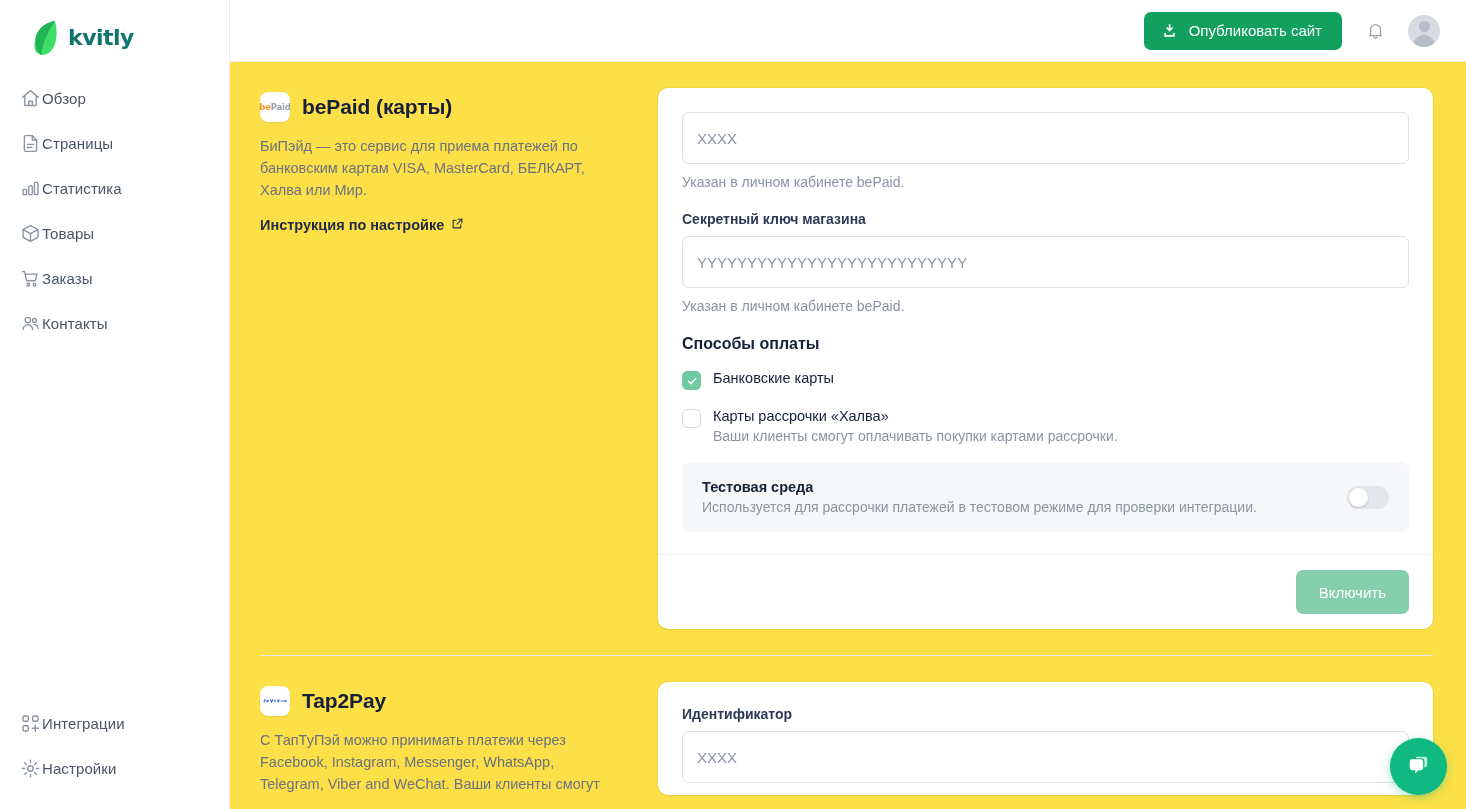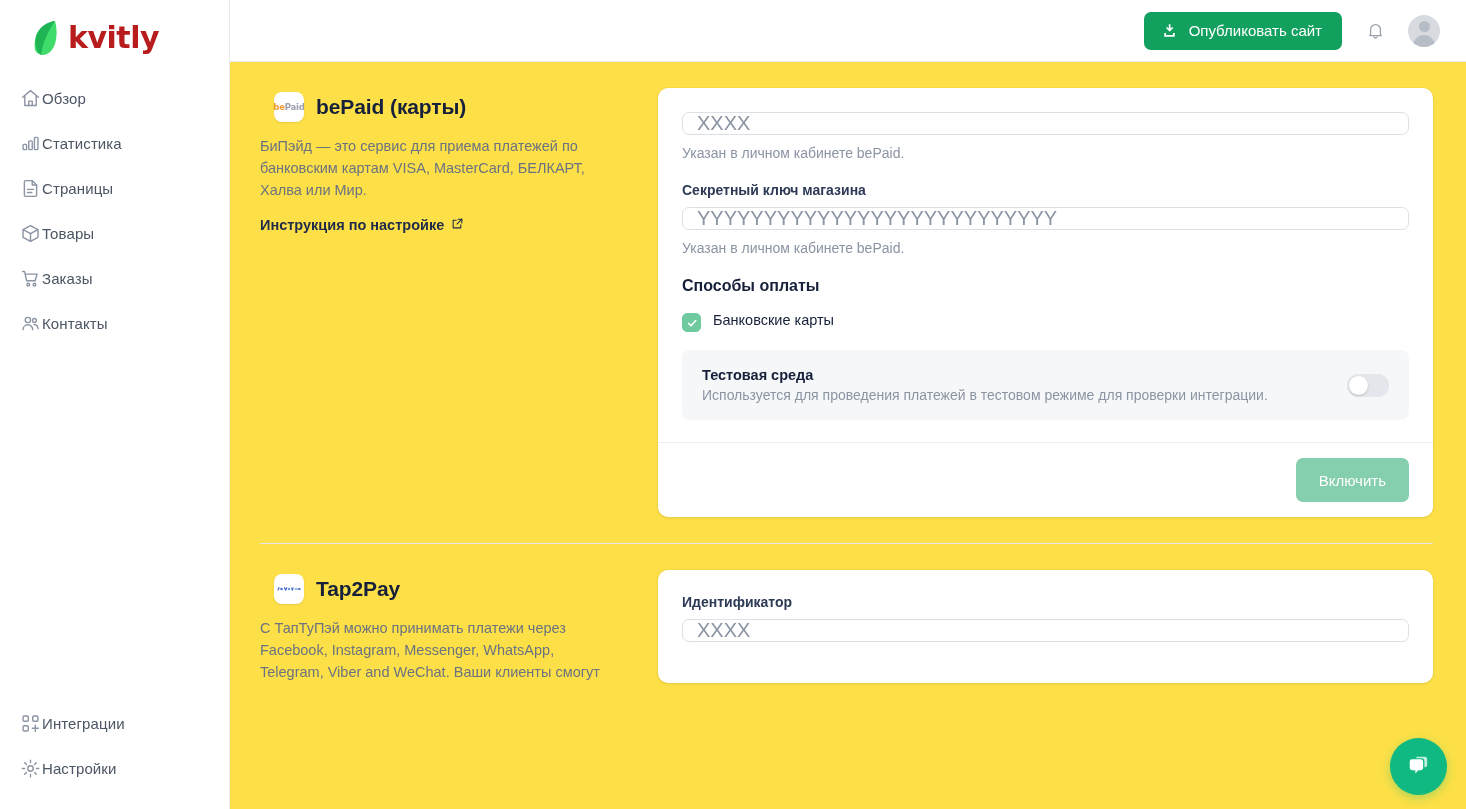--- a/index.html
+++ b/index.html
@@ -21,22 +21,22 @@
     flex: 0 0 230px;
     position: relative;
   }
   .logo-row {
     display: flex; align-items: center; gap: 10px;
     padding: 14px 0 0 32px;
     height: 62px;
   }
   .leaf { width: 26px; height: 38px; position: relative; flex: 0 0 26px; }
   .logo-word {
-    font-size: 30px; font-weight: 700; letter-spacing: -0.5px;
-    color: #b91c1c; font-family: "DejaVu Sans", sans-serif;
+    font-size: 22px; font-weight: 700; letter-spacing: -0.5px;
+    color: #0f766e; font-family: "DejaVu Sans", sans-serif;
     line-height: 1;
   }
   .nav-top { margin-top: 14px; }
   .nav-item {
     display: flex; align-items: center; 
     height: 45px; padding-left: 18px;
     cursor: pointer;
     color: #4b5563;
   }
   .nav-ico { width: 24px; height: 24px; flex: 0 0 24px; display:flex; align-items:center; justify-content:center; }
@@ -71,44 +71,44 @@
 
   .content { flex: 1 1 auto; overflow: hidden; position: relative; }
 
   .section { display: flex; padding: 26px 33px 0 30px; gap: 26px; }
   .sect-left { width: 372px; flex: 0 0 372px; padding-top: 4px; }
   .sect-head { display: flex; align-items: center; gap: 12px; }
   .svc-logo {
     width: 30px; height: 30px; border-radius: 8px; background: #fff;
     display: flex; align-items: center; justify-content: center;
     box-shadow: 0 1px 2px rgba(16,24,40,.10);
-    flex: 0 0 30px; overflow: hidden; margin-left: 14px;
+    flex: 0 0 30px; overflow: hidden;
   }
   .svc-logo .bp { font-size: 8.5px; font-weight: 600; letter-spacing: -0.2px; font-family: "DejaVu Sans", sans-serif;}
   .svc-logo .bp .o { color: #f0992e; }
   .svc-logo .bp .g { color: #9aa1ab; }
   .svc-title { font-size: 21px; font-weight: 600; color: #16203a; letter-spacing: -0.1px; }
   .svc-desc { margin-top: 13px; font-size: 14.5px; line-height: 1.52; color: #6b7280; max-width: 345px; }
   .svc-link {
     margin-top: 16px; display: inline-flex; gap: 7px;
     font-size: 14.5px; font-weight: 600; color: #1f2b48; cursor: pointer; text-decoration: none;
   }
 
   .card {
     flex: 1 1 auto; background: #fff; border-radius: 10px;
     box-shadow: 0 1px 3px rgba(16,24,40,.08), 0 0 0 1px rgba(16,24,40,.03);
     padding: 24px 24px 0 24px;
     position: relative;
   }
   .field { margin-bottom: 2px; }
   .field-label { font-size: 14px; font-weight: 600; color: #2d3a55; margin-bottom: 9px; }
   .field-input {
-    width: 100%; height: 23px;
+    width: 100%; height: 52px;
     border: 1px solid #dde1e7; border-radius: 7px;
-    padding: 0 14px; font-size: 20px; color: #5a6577;
+    padding: 0 14px; font-size: 15px; color: #5a6577;
     font-family: inherit; background: #fff; outline: none;
   }
   .field-input::placeholder { color: #8b94a3; }
   .field-hint { font-size: 14px; color: #8b94a3; margin-top: 10px; margin-bottom: 21px; }
 
   .sub-head { font-size: 16px; font-weight: 700; color: #16203a; margin-top: 5px; margin-bottom: 17px; }
 
   .check-row { display: flex; gap: 12px; margin-bottom: 18px; align-items: flex-start; }
   .cbox {
     width: 19px; height: 19px; border-radius: 5px; flex: 0 0 19px;
@@ -184,38 +184,38 @@
               <path d="M5.5 9.5V20h13V9.5"></path>
               <path d="M10 20v-5h4v5"></path>
           </svg>
         </span>
         <span class="nav-label">Обзор</span>
       </div>
 
       <div class="nav-item">
         <span class="nav-ico">
           <svg width="21" height="21" viewBox="0 0 24 24" fill="none" stroke="#8b94a3" stroke-width="1.6" stroke-linecap="round" stroke-linejoin="round">
-            <rect x="3.5" y="13" width="4" height="6" rx="1"></rect>
-              <rect x="10" y="9" width="4" height="10" rx="1"></rect>
-              <rect x="16.5" y="5" width="4" height="14" rx="1"></rect>
-          </svg>
-        </span>
-        <span class="nav-label">Статистика</span>
-      </div>
-
-      <div class="nav-item">
-        <span class="nav-ico">
-          <svg width="21" height="21" viewBox="0 0 24 24" fill="none" stroke="#8b94a3" stroke-width="1.6" stroke-linecap="round" stroke-linejoin="round">
             <path d="M14 3H6.5A1.5 1.5 0 0 0 5 4.5v15A1.5 1.5 0 0 0 6.5 21h11a1.5 1.5 0 0 0 1.5-1.5V8z"></path>
             <path d="M14 3v5h5"></path>
               <path d="M8.5 13h7"></path>
               <path d="M8.5 16.5h5"></path>
           </svg>
         </span>
         <span class="nav-label">Страницы</span>
+      </div>
+
+      <div class="nav-item">
+        <span class="nav-ico">
+          <svg width="21" height="21" viewBox="0 0 24 24" fill="none" stroke="#8b94a3" stroke-width="1.6" stroke-linecap="round" stroke-linejoin="round">
+            <rect x="3.5" y="13" width="4" height="6" rx="1"></rect>
+              <rect x="10" y="9" width="4" height="10" rx="1"></rect>
+              <rect x="16.5" y="5" width="4" height="14" rx="1"></rect>
+          </svg>
+        </span>
+        <span class="nav-label">Статистика</span>
       </div>
 
       <div class="nav-item">
         <span class="nav-ico">
           <svg width="21" height="21" viewBox="0 0 24 24" fill="none" stroke="#8b94a3" stroke-width="1.6" stroke-linecap="round" stroke-linejoin="round">
             <path d="M12 3 20.5 7.6v8.8L12 21l-8.5-4.6V7.6z"></path>
               <path d="M3.6 7.7 12 12.2l8.4-4.5"></path>
               <path d="M12 12.2V21"></path>
           </svg>
         </span>
@@ -346,25 +346,32 @@
             <span class="cbox on">
               <svg width="12" height="12" viewBox="0 0 24 24" fill="none" stroke="#ffffff" stroke-width="3.2" stroke-linecap="round" stroke-linejoin="round">
                 <path d="M5 12.5 10 17.5 19.5 7"></path>
               </svg>
             </span>
             <span class="check-texts">
               <span class="check-title" style="display:block;">Банковские карты</span>
             </span>
           </div>
 
+          <div class="check-row">
+            <span class="cbox"></span>
+            <span class="check-texts">
+              <span class="check-title" style="display:block;">Карты рассрочки «Халва»</span>
+              <span class="check-sub" style="display:block;">Ваши клиенты смогут оплачивать покупки картами рассрочки.</span>
+            </span>
+          </div>
 
           <div class="testbox">
             <span class="testbox-texts">
               <span class="test-title" style="display:block;">Тестовая среда</span>
-              <span class="test-sub" style="display:block;">Используется для проведения платежей в тестовом режиме для проверки интеграции.</span>
+              <span class="test-sub" style="display:block;">Используется для рассрочки платежей в тестовом режиме для проверки интеграции.</span>
             </span>
             <span class="toggle">
               <span class="knob"></span>
             </span>
           </div>
 
           <div class="card-foot">
             <button class="enable-btn">Включить</button>
           </div>
 

